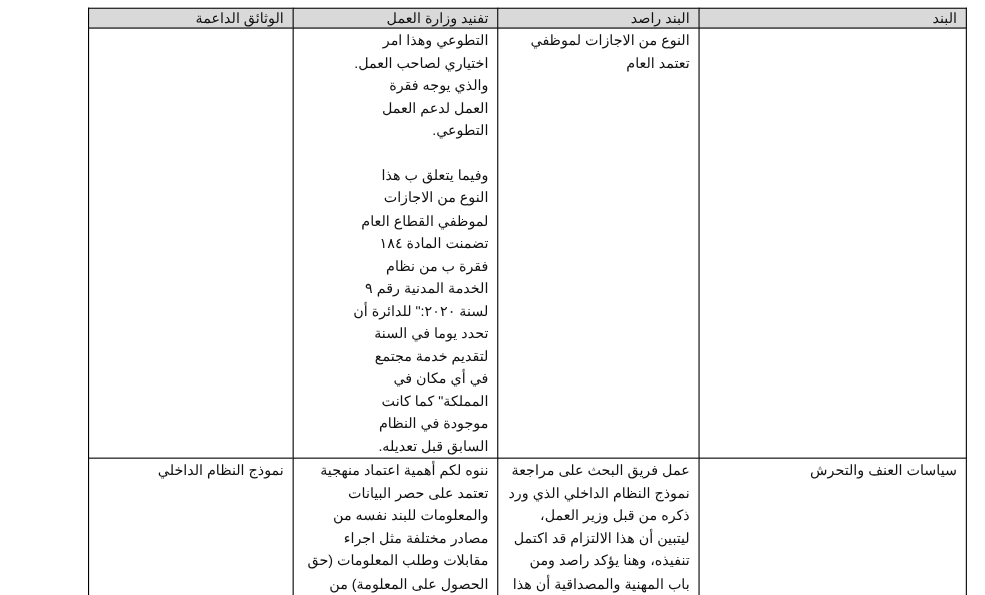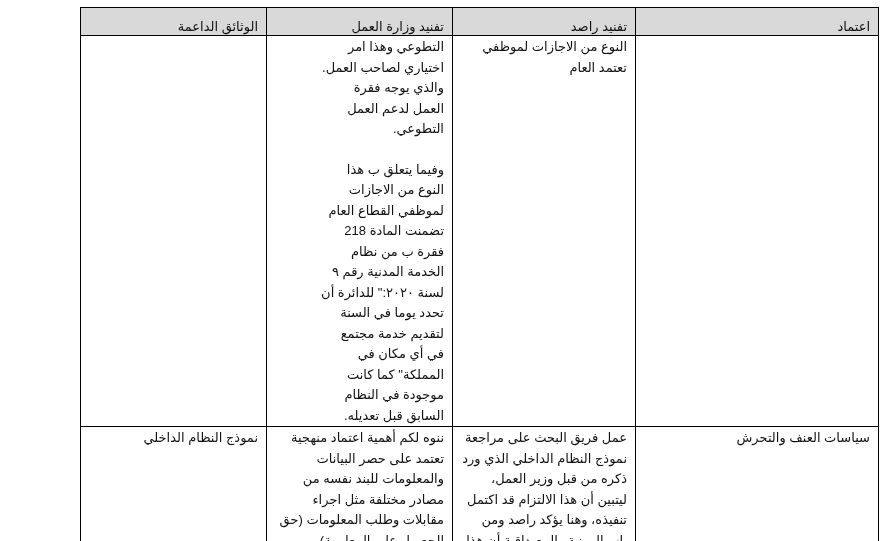--- a/index.html
+++ b/index.html
@@ -6,21 +6,21 @@
   body { width: 895px; height: 541px; position: relative; overflow: hidden;
          font-family: "Liberation Sans", "DejaVu Sans", sans-serif; color: #111; }
   table.doc {
     position: absolute; left: 80px; top: 7px;
     width: 798px; border-collapse: collapse; direction: rtl; table-layout: fixed;
   }
   table.doc td, table.doc th {
     border: 1.5px solid #000; vertical-align: top; padding: 1px 8px 0 6px;
     font-size: 13px; line-height: 20.5px; font-weight: normal; text-align: right;
   }
-  table.doc th { background: #d9d9d9; height: 17px; line-height: 17px; padding-top: 10px; padding-bottom: 0; }
+  table.doc th { background: #d9d9d9; height: 17px; line-height: 17px; padding-top: 0; padding-bottom: 0; }
   .col-item { width: 243px; }
   .col-rased { width: 183px; }
   .col-ministry { width: 186px; }
   .col-docs { width: 186px; }
   tr.row1 td { height: 291px; }
   tr.row2 td { height: 199px; }
   .para { display: block; margin-left: 48px; }
   .gap { display: block; height: 20px; }
 </style>
 </head>
@@ -28,33 +28,33 @@
 
 <table class="doc">
   <colgroup>
     <col class="col-item">
       <col class="col-rased">
       <col class="col-ministry">
       <col class="col-docs">
   </colgroup>
   <tbody>
       <tr>
-    <th>اعتماد</th>
-    <th>تفنيد راصد</th>
+    <th>البند</th>
+    <th>البند راصد</th>
     <th>تفنيد وزارة العمل</th>
     <th>الوثائق الداعمة</th>
   </tr>
   <tr class="row1">
     <td></td>
     <td>النوع من الاجازات لموظفي تعتمد العام</td>
     <td>
       <span class="para">التطوعي وهذا امر اختياري لصاحب العمل.</span>
       <span class="para">والذي يوجه فقرة العمل لدعم العمل التطوعي.</span>
       <span class="gap"></span>
-      <span class="para">وفيما يتعلق ب هذا النوع من الاجازات لموظفي القطاع العام تضمنت المادة 218 فقرة ب من نظام الخدمة المدنية رقم ٩ لسنة ٢٠٢٠:" للدائرة أن تحدد يوما في السنة لتقديم خدمة مجتمع في أي مكان في المملكة" كما كانت موجودة في النظام السابق قبل تعديله.</span>
+      <span class="para">وفيما يتعلق ب هذا النوع من الاجازات لموظفي القطاع العام تضمنت المادة ١٨٤ فقرة ب من نظام الخدمة المدنية رقم ٩ لسنة ٢٠٢٠:" للدائرة أن تحدد يوما في السنة لتقديم خدمة مجتمع في أي مكان في المملكة" كما كانت موجودة في النظام السابق قبل تعديله.</span>
     </td>
     <td></td>
   </tr>
   <tr class="row2">
     <td>سياسات العنف والتحرش</td>
     <td>عمل فريق البحث على مراجعة نموذج النظام الداخلي الذي ورد ذكره من قبل وزير العمل، ليتبين أن هذا الالتزام قد اكتمل تنفيذه، وهنا يؤكد راصد ومن باب المهنية والمصداقية أن هذا الالتزام قد تحقق بشكل كامل، ويخالف لما جاء في درجة تحقق اللالتزام، مع العلم بأن منهجية إعداد التقرير قد وضحت أن هنالك نسبة خطأ لا تتجاوز ٥%في تقييم مدى إنجاز</td>
     <td>ننوه لكم أهمية اعتماد منهجية تعتمد على حصر البيانات والمعلومات للبند نفسه من مصادر مختلفة مثل اجراء مقابلات وطلب المعلومات (حق الحصول على المعلومة) من المصدر مما يزيد من دقة المعلومة والتقليل من نسبة الخطأ</td>
     <td>نموذج النظام الداخلي</td>
   </tr>
 </tbody>

